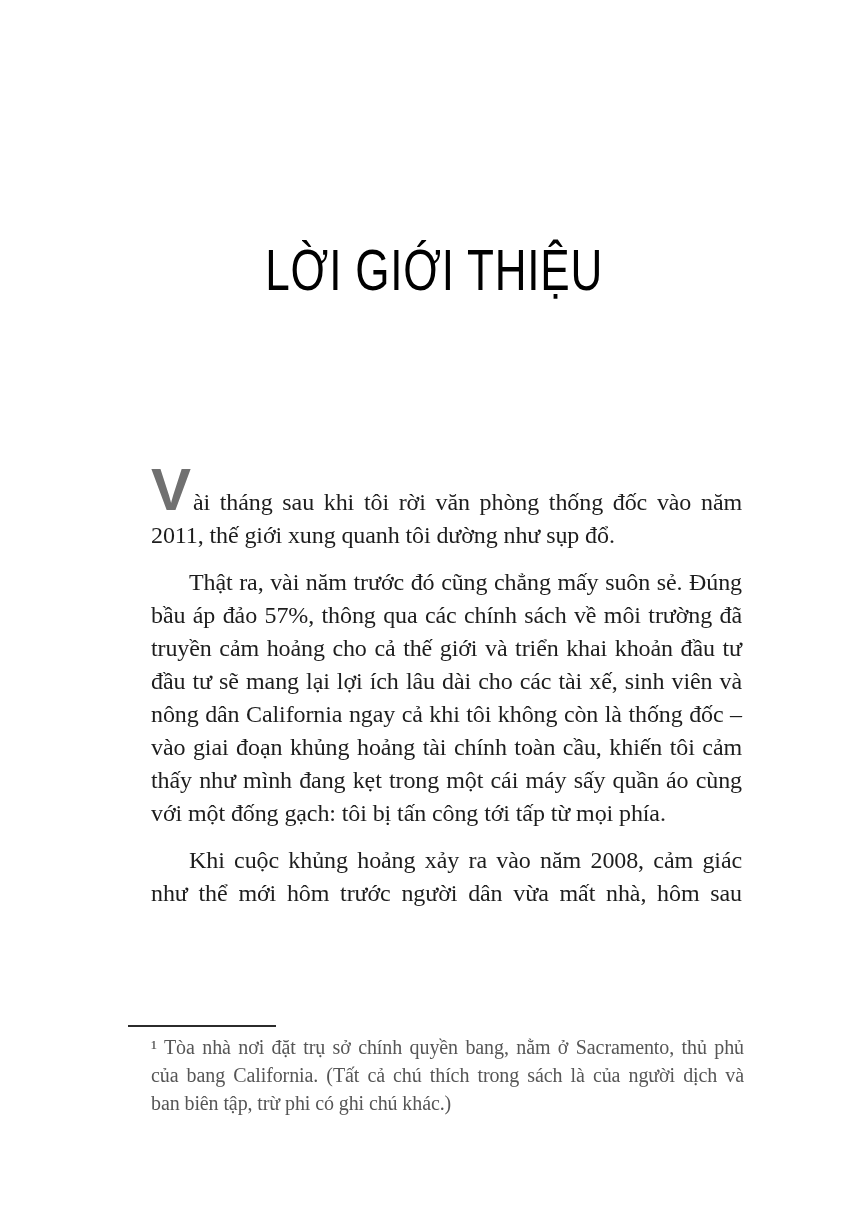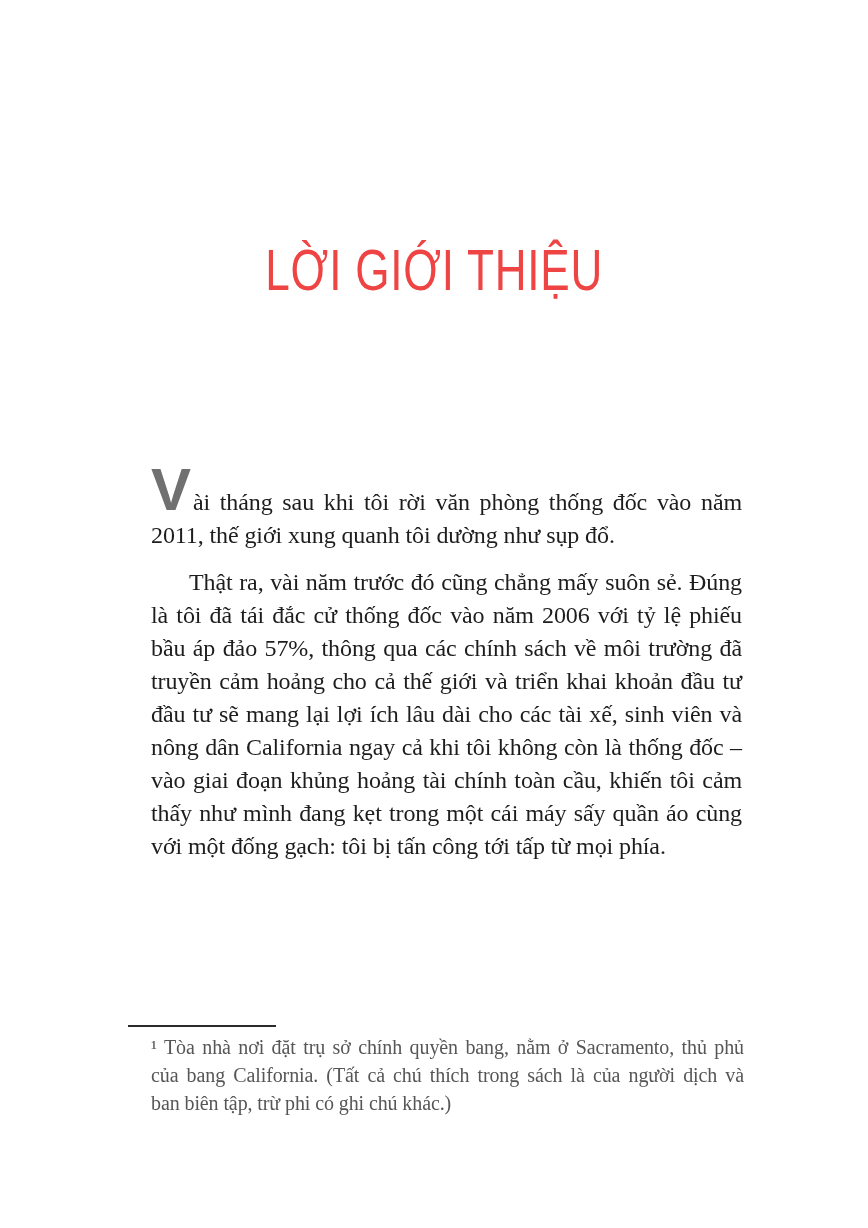--- a/index.html
+++ b/index.html
@@ -11,21 +11,21 @@
     font-family:"Liberation Serif","DejaVu Serif",serif;
   }
   .title{
     position:absolute;top:238px;left:0;right:0;
     margin:0;
     text-align:center;
     font-family:"Liberation Sans","DejaVu Sans",sans-serif;
     font-weight:400;
     font-size:58px;
     line-height:64px;
-    color:#ef4444;
+    color:#000000;
     letter-spacing:1px;
   }
   .title-inner{
     display:inline-block;
     transform:scaleX(0.76);
     transform-origin:center;
     white-space:nowrap;
   }
   .body-text{
     position:absolute;left:128px;top:486px;width:614px;
@@ -74,28 +74,31 @@
 <div class="page">
   <h1 class="title"><span class="title-inner">LỜI GIỚI THIỆU</span></h1>
 
   <div class="body-text" id="body-text">
       <div class="para">
         <div class="line"><span class="dropcap">V</span>ài tháng sau khi tôi rời văn phòng thống đốc vào năm</div>
         <div class="line last">2011, thế giới xung quanh tôi dường như sụp đổ.</div>
       </div>
       <div class="para">
         <div class="line indent">Thật ra, vài năm trước đó cũng chẳng mấy suôn sẻ. Đúng</div>
-        <div class="line">là tôi đã tái đắc cử thống đốc vào năm 2006 với tỷ lệ phiếu</div>
         <div class="line">bầu áp đảo 57%, thông qua các chính sách về môi trường đã</div>
         <div class="line">truyền cảm hoảng cho cả thế giới và triển khai khoản đầu tư</div>
         <div class="line">đầu tư sẽ mang lại lợi ích lâu dài cho các tài xế, sinh viên và</div>
         <div class="line">nông dân California ngay cả khi tôi không còn là thống đốc –</div>
         <div class="line">vào giai đoạn khủng hoảng tài chính toàn cầu, khiến tôi cảm</div>
         <div class="line">thấy như mình đang kẹt trong một cái máy sấy quần áo cùng</div>
         <div class="line last">với một đống gạch: tôi bị tấn công tới tấp từ mọi phía.</div>
+      </div>
+      <div class="para">
+        <div class="line indent">Khi cuộc khủng hoảng xảy ra vào năm 2008, cảm giác</div>
+        <div class="line">như thể mới hôm trước người dân vừa mất nhà, hôm sau</div>
       </div>
     </div>
 
   <div class="footnote-rule"></div>
 
   <div class="footnote" id="footnote">
       <div class="para">
         <div class="line">¹ Tòa nhà nơi đặt trụ sở chính quyền bang, nằm ở Sacramento, thủ phủ</div>
         <div class="line">của bang California. (Tất cả chú thích trong sách là của người dịch và</div>
         <div class="line last">ban biên tập, trừ phi có ghi chú khác.)</div>

